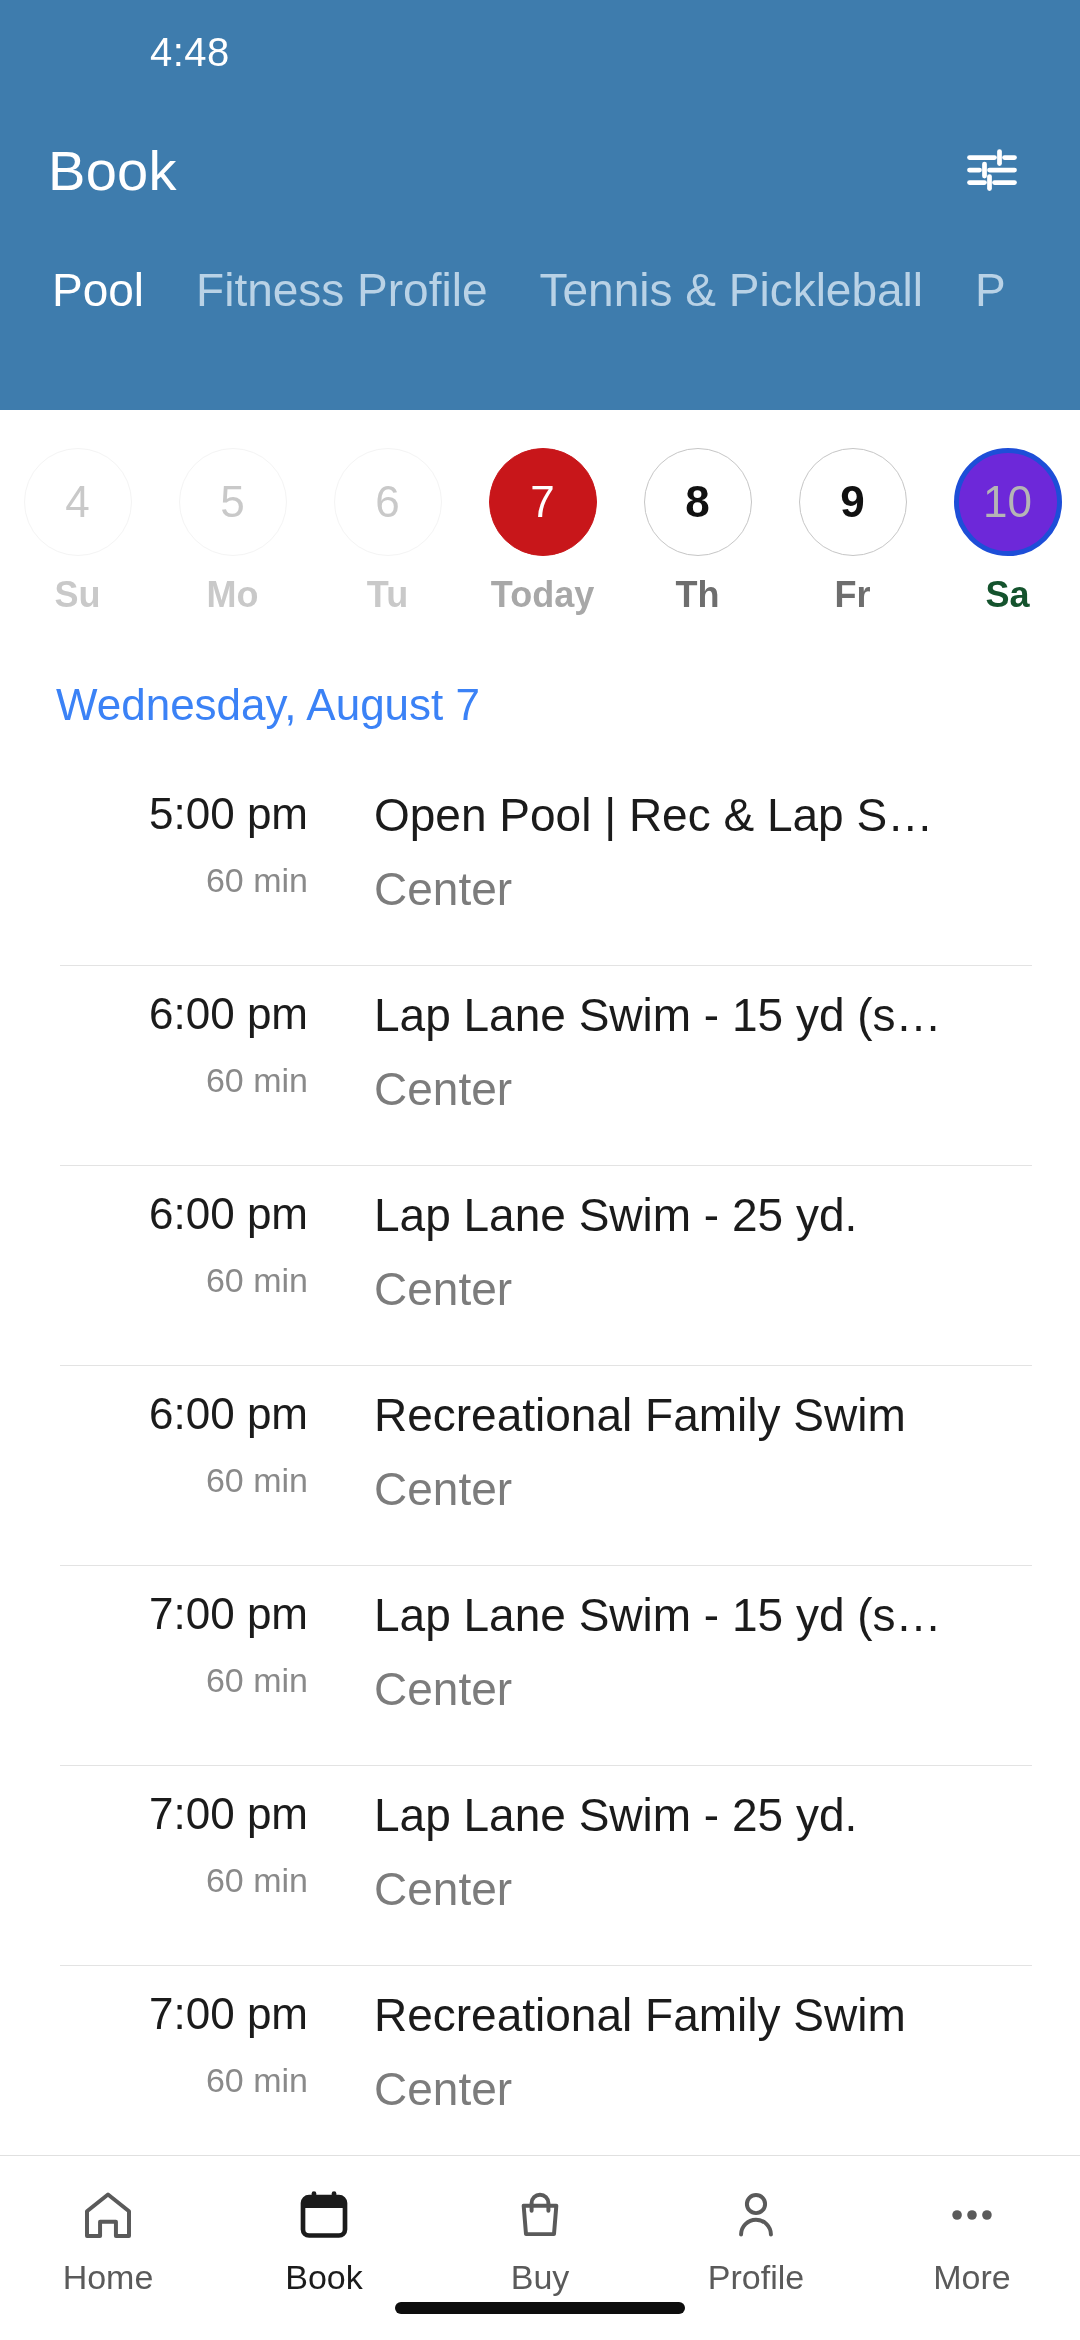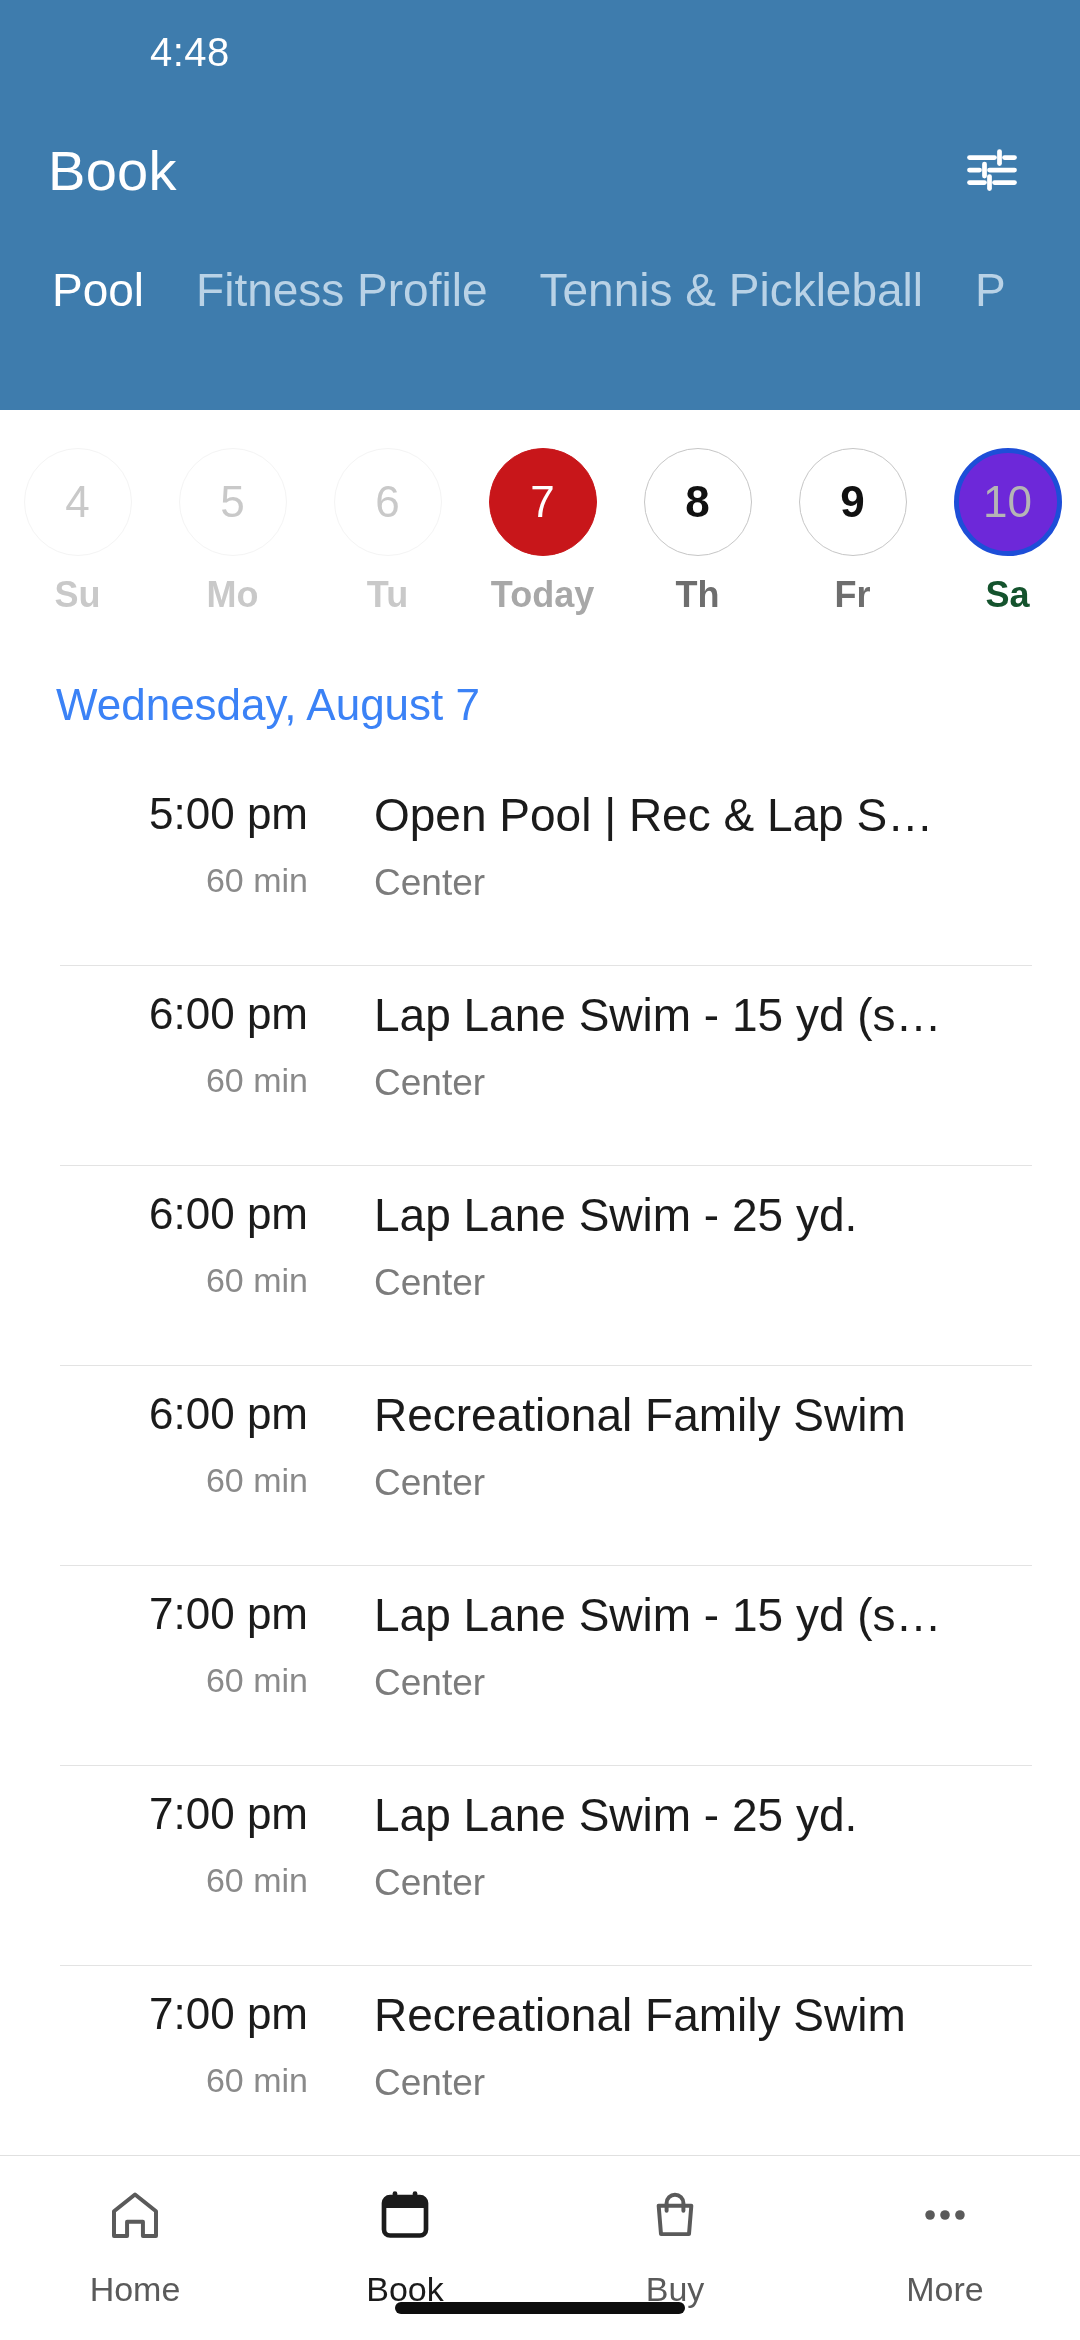--- a/index.html
+++ b/index.html
@@ -104,35 +104,35 @@
     display:flex; flex-direction:column;
     align-items:flex-end; padding-right:30px;
   }
   .stime { font-size:44px; color:#1B1B1B; }
   .sdur { font-size:34px; color:#8A8A8A; margin-top:22px; }
   .scol-info { flex:1 1 auto; padding-left:36px; min-width:0; }
   .stitle {
     font-size:46px; color:#1B1B1B; white-space:nowrap;
     overflow:hidden; line-height:1.15;
   }
-  .sloc { font-size:37px; color:#7C7C7C; margin-top:20px; }
+  .sloc { font-size:46px; color:#7C7C7C; margin-top:20px; }
 
   
   .bottomnav {
     flex:0 0 185px; border-top:1px solid #E0E0E0;
     background:#ffffff; display:flex; align-items:flex-start;
     padding-top:24px;
   }
   .navitem {
     flex:1 1 0; display:flex; flex-direction:column;
     align-items:center; color:#5A5A5A;
   }
   .navitem.active { color:#1B1B1B; }
   .navicon { height:70px; display:flex; align-items:center; justify-content:center; }
-  .navlabel { font-size:34px; margin-top:20px; }
+  .navlabel { font-size:34px; margin-top:8px; }
   .homeindicator {
     position:absolute; bottom:26px; left:50%;
     transform:translateX(-50%);
     width:290px; height:12px; border-radius:6px; background:#0D0D0D;
   }
 </style>
 </head>
 <body>
 
 <div id="screen">
@@ -314,20 +314,29 @@
     <div class="navitem">
       <span class="navicon">
         <svg width="56" height="56" viewBox="0 0 24 24" fill="none" stroke="#5A5A5A" stroke-width="1.7" stroke-linejoin="round">
           <path d="M5 8h14l-1 12.2H6z"></path>
           <path d="M8.4 10.2V6.9a3.6 3.6 0 0 1 7.2 0v3.3" stroke-linecap="round"></path>
         </svg>
       </span>
       <span class="navlabel">Buy</span>
     </div>
 
+    <div class="navitem">
+      <span class="navicon">
+        <svg width="56" height="56" viewBox="0 0 24 24" fill="none" stroke="#5A5A5A" stroke-width="1.7" stroke-linecap="round">
+          <circle cx="12" cy="7.3" r="3.9"></circle>
+          <path d="M5.6 20.4a6.4 6.4 0 0 1 12.8 0"></path>
+        </svg>
+      </span>
+      <span class="navlabel">Profile</span>
+    </div>
 
     <div class="navitem">
       <span class="navicon">
         <svg width="56" height="56" viewBox="0 0 24 24" fill="#5A5A5A">
           <circle cx="5.6" cy="12" r="2.05"></circle>
           <circle cx="12" cy="12" r="2.05"></circle>
           <circle cx="18.4" cy="12" r="2.05"></circle>
         </svg>
       </span>
       <span class="navlabel">More</span>

